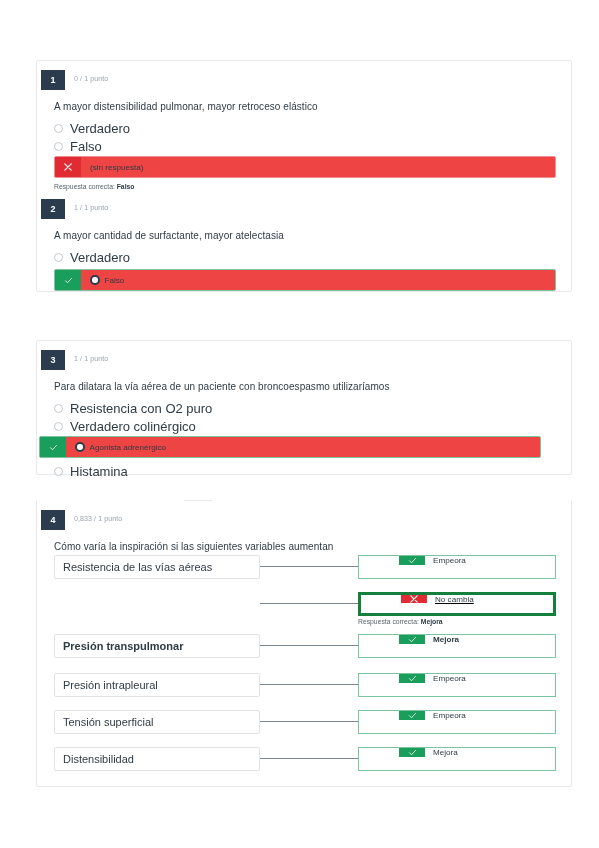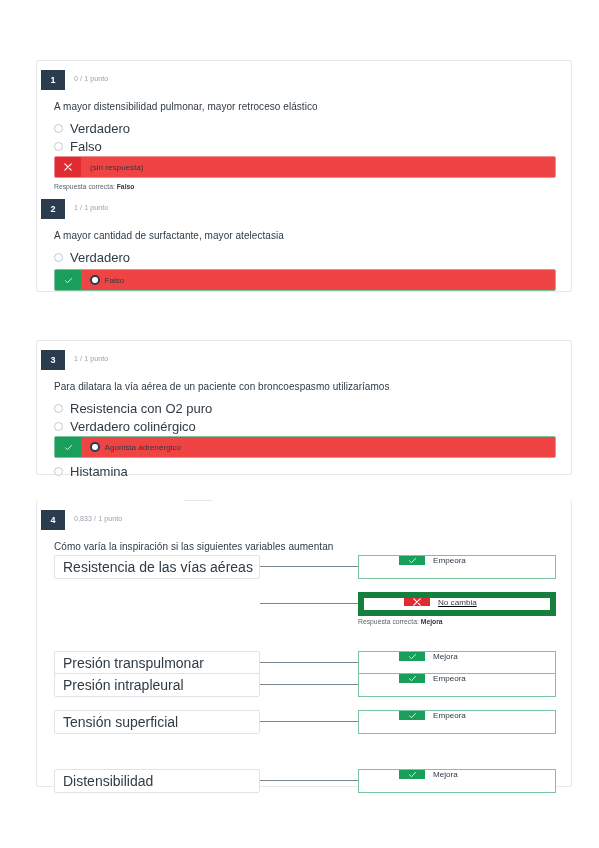--- a/index.html
+++ b/index.html
@@ -102,34 +102,34 @@
   .correct b { color: #2f3b45; font-weight: 700; }
 
   
   .m-row { position: absolute; left: 0; width: 536px; height: 24px; }
   .m-left {
     position: absolute; left: 17px; top: 0;
     width: 206px; height: 24px;
     border: 1px solid #e1e4e7; border-radius: 2px;
     background: #fff;
     display: flex; align-items: center; padding-left: 8px;
-    font-size: 14px; color: #2f3b45;
+    font-size: 11px; color: #2f3b45;
   }
   .m-line {
     position: absolute; left: 223px; top: 11px;
     width: 98px; height: 1.4px; background: #7a8690;
   }
   .m-right {
     position: absolute; left: 321px; top: 0;
     width: 198px; height: 24px;
     display: flex; align-items: flex-start;
     border-radius: 0; overflow: hidden; background: #fff; padding-left: 40px;
   }
   .m-right.good { border: 1px solid #7cc3a0; }
-  .m-right.bad  { border: 6px solid #15803d; text-decoration: underline; }
+  .m-right.bad  { border: 3px solid #15803d; text-decoration: underline; }
   .m-right .mark {
     width: 26px; flex: none;
     display: flex; align-items: center; justify-content: center;
     color: #fff;
   }
   .m-right.good .mark { background: #1a9e5c; }
   .m-right.bad  .mark { background: #e02b32; }
   .m-right .body {
     flex: 1 1 auto; display: flex; align-items: center;
     padding-left: 8px; font-size: 8.1px; color: #2f3b45;
@@ -214,21 +214,21 @@
 
       <div class="opt" style="top:50px;">
         <span class="radio"></span>
         <span class="opt-label">Resistencia con O2 puro</span>
       </div>
       <div class="opt" style="top:68px;">
         <span class="radio"></span>
         <span class="opt-label">Verdadero colinérgico</span>
       </div>
 
-      <div class="ans good" style="left:17px; top:86px; width:502px;">
+      <div class="ans good" style="left:2px; top:86px; width:502px;">
         <div class="mark check">
           <svg width="9" height="9" viewBox="0 0 12 12">
               <path d="M2 6.3 L4.7 9 L10 3.2" stroke="#d8f0e3" stroke-width="1.3" fill="none" stroke-linecap="round" stroke-linejoin="round"></path>
             </svg>
         </div>
         <div class="body">
           <span class="radio sel"></span>
           <span>Agonista adrenérgico</span>
         </div>
       </div>
@@ -271,21 +271,21 @@
             </svg>
         </div>
         <div class="body">No cambia</div>
       </div>
       <div class="m-correct" style="top:26px;">
         <span>Respuesta correcta:</span>
         <b>Mejora</b>
       </div>
     </div>
 
-    <div class="m-row" style="top:150px;">
+    <div class="m-row" style="top:133px;font-weight:bold;">
       <div class="m-left">Presión transpulmonar</div>
       <div class="m-line"></div>
       <div class="m-right good">
         <div class="mark check">
           <svg width="9" height="9" viewBox="0 0 12 12">
               <path d="M2 6.3 L4.7 9 L10 3.2" stroke="#d8f0e3" stroke-width="1.3" fill="none" stroke-linecap="round" stroke-linejoin="round"></path>
             </svg>
         </div>
         <div class="body">Mejora</div>
       </div>
@@ -310,21 +310,21 @@
       <div class="m-right good">
         <div class="mark check">
           <svg width="9" height="9" viewBox="0 0 12 12">
               <path d="M2 6.3 L4.7 9 L10 3.2" stroke="#d8f0e3" stroke-width="1.3" fill="none" stroke-linecap="round" stroke-linejoin="round"></path>
             </svg>
         </div>
         <div class="body">Empeora</div>
       </div>
     </div>
 
-    <div class="m-row" style="top:246px;margin-top:22px;">
+    <div class="m-row" style="top:246px;">
       <div class="m-left">Distensibilidad</div>
       <div class="m-line"></div>
       <div class="m-right good">
         <div class="mark check">
           <svg width="9" height="9" viewBox="0 0 12 12">
               <path d="M2 6.3 L4.7 9 L10 3.2" stroke="#d8f0e3" stroke-width="1.3" fill="none" stroke-linecap="round" stroke-linejoin="round"></path>
             </svg>
         </div>
         <div class="body">Mejora</div>
       </div>

